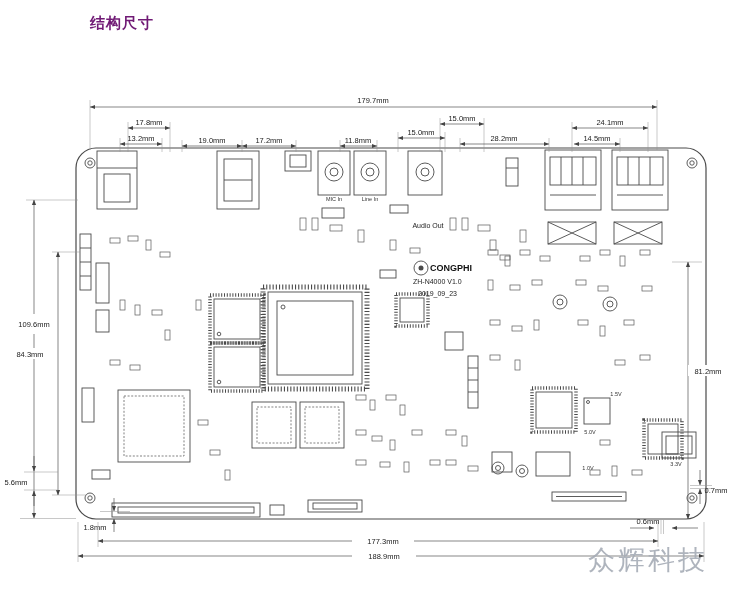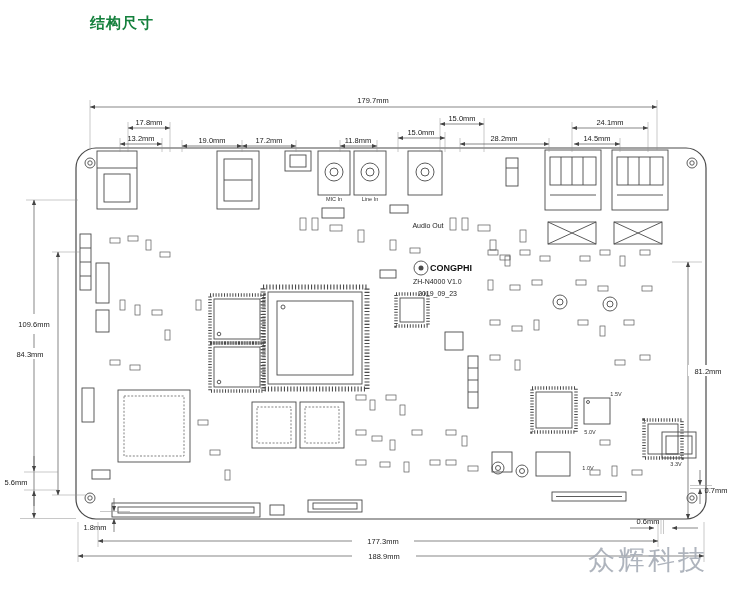--- a/index.html
+++ b/index.html
@@ -1,20 +1,20 @@
 <!DOCTYPE html>
 <html><head>
 <meta charset="utf-8">
 <style>
   * { margin:0; padding:0; box-sizing:border-box; }
   html,body { width:750px; height:592px; background:#ffffff; overflow:hidden;
               font-family:"Liberation Sans", sans-serif; position:relative; }
   .stage { position:absolute; inset:0; }
   .title { position:absolute; left:90px; top:14px; font-size:15px; font-weight:bold;
-           color:#15803d; letter-spacing:1px; }
+           color:#701a75; letter-spacing:1px; }
   .watermark { position:absolute; right:42px; bottom:14px; font-size:27px;
                color:#a6acb6; letter-spacing:3px; opacity:.9;font-family:Liberation Mono, monospace; }
   svg { position:absolute; left:0; top:0; }
   .part  { fill:none; stroke:#4a4a4a; stroke-width:.9; }
   .partf { fill:#fff; stroke:#4a4a4a; stroke-width:.9; }
   .pin   { fill:none; stroke:#4a4a4a; stroke-width:5;   stroke-dasharray:1.1 2.1; }
   .pin2  { fill:none; stroke:#4a4a4a; stroke-width:3.5; stroke-dasharray:1 1.8; }
   .dash  { fill:none; stroke:#4a4a4a; stroke-width:.7; stroke-dasharray:2 1.6; }
   .pas   { fill:none; stroke:#5a5a5a; stroke-width:.7; }
   .dim   { stroke:#555; stroke-width:.7; fill:none; }

